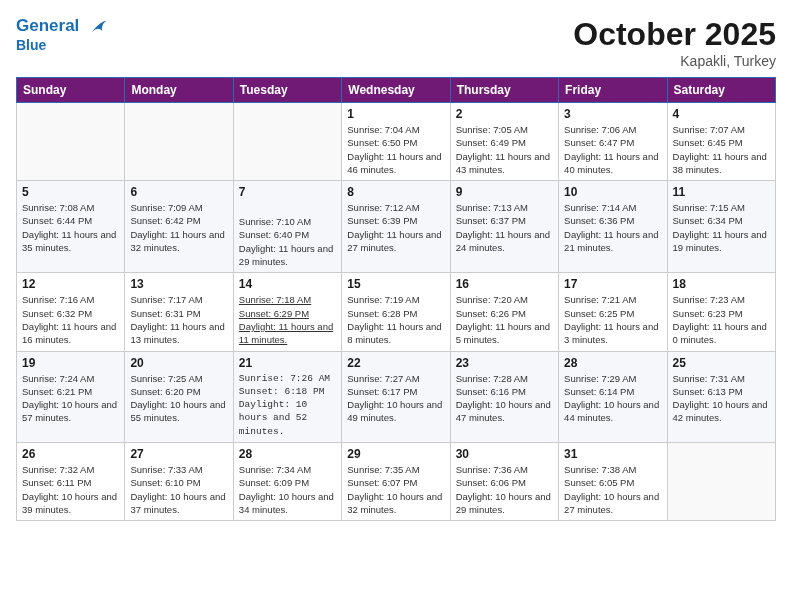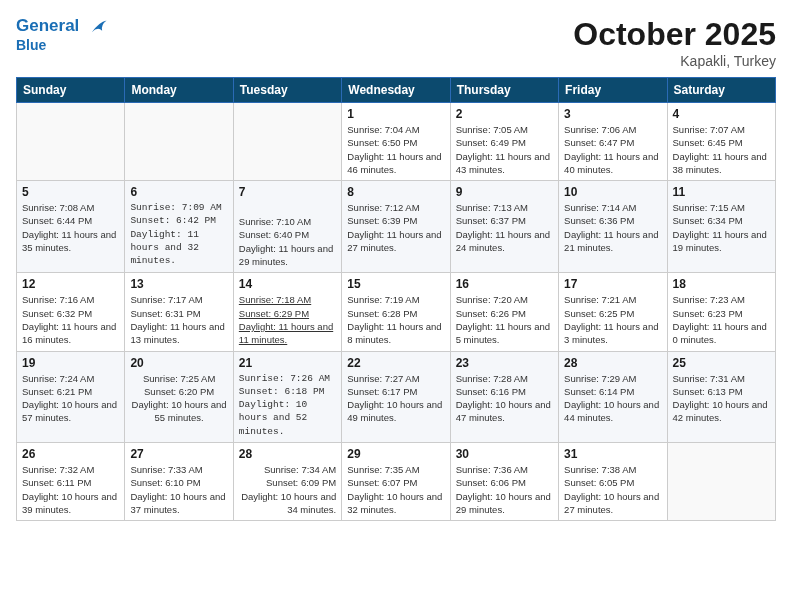--- a/index.html
+++ b/index.html
@@ -36,21 +36,21 @@
     .location {
       font-size: 14px;
       color: #555;
     }
     .calendar {
       width: 100%;
       border-collapse: collapse;
       border: 1px solid #ccc;
     }
     .calendar th {
-      background: #0c4a6e;
+      background: #701a75;
       color: #fff;
       font-size: 12px;
       font-weight: bold;
       padding: 5px 6px;
       border: 1px solid #2a6ab5;
       text-align: left;
     }
     .calendar td {
       border: 1px solid #ccc;
       vertical-align: top;
@@ -148,21 +148,21 @@
       </tr>
       <tr>
         <td>
           <span class="day-num">5</span>
           <div class="day-info" style="white-space: pre-line;">Sunrise: 7:08 AM
 Sunset: 6:44 PM
 Daylight: 11 hours and 35 minutes.</div>
         </td>
         <td>
           <span class="day-num">6</span>
-          <div class="day-info" style="white-space: pre-line; font-family: Liberation Mono, monospace;">Sunrise: 7:09 AM
+          <div class="day-info" style="white-space: pre-line;">Sunrise: 7:09 AM
 Sunset: 6:42 PM
 Daylight: 11 hours and 32 minutes.</div>
         </td>
         <td>
           <span class="day-num">7</span>
           <div class="day-info" style="white-space: pre-line; margin-top: 16px;">Sunrise: 7:10 AM
 Sunset: 6:40 PM
 Daylight: 11 hours and 29 minutes.</div>
         </td>
         <td>
@@ -236,21 +236,21 @@
       </tr>
       <tr>
         <td>
           <span class="day-num">19</span>
           <div class="day-info" style="white-space: pre-line;">Sunrise: 7:24 AM
 Sunset: 6:21 PM
 Daylight: 10 hours and 57 minutes.</div>
         </td>
         <td>
           <span class="day-num">20</span>
-          <div class="day-info" style="white-space: pre-line; text-align: center;">Sunrise: 7:25 AM
+          <div class="day-info" style="white-space: pre-line;">Sunrise: 7:25 AM
 Sunset: 6:20 PM
 Daylight: 10 hours and 55 minutes.</div>
         </td>
         <td>
           <span class="day-num">21</span>
           <div class="day-info" style="white-space: pre-line; font-family: Liberation Mono, monospace;">Sunrise: 7:26 AM
 Sunset: 6:18 PM
 Daylight: 10 hours and 52 minutes.</div>
         </td>
         <td>
@@ -286,21 +286,21 @@
 Daylight: 10 hours and 39 minutes.</div>
         </td>
         <td>
           <span class="day-num">27</span>
           <div class="day-info" style="white-space: pre-line;">Sunrise: 7:33 AM
 Sunset: 6:10 PM
 Daylight: 10 hours and 37 minutes.</div>
         </td>
         <td>
           <span class="day-num">28</span>
-          <div class="day-info" style="white-space: pre-line; text-align: right;">Sunrise: 7:34 AM
+          <div class="day-info" style="white-space: pre-line;">Sunrise: 7:34 AM
 Sunset: 6:09 PM
 Daylight: 10 hours and 34 minutes.</div>
         </td>
         <td>
           <span class="day-num">29</span>
           <div class="day-info" style="white-space: pre-line;">Sunrise: 7:35 AM
 Sunset: 6:07 PM
 Daylight: 10 hours and 32 minutes.</div>
         </td>
         <td>

